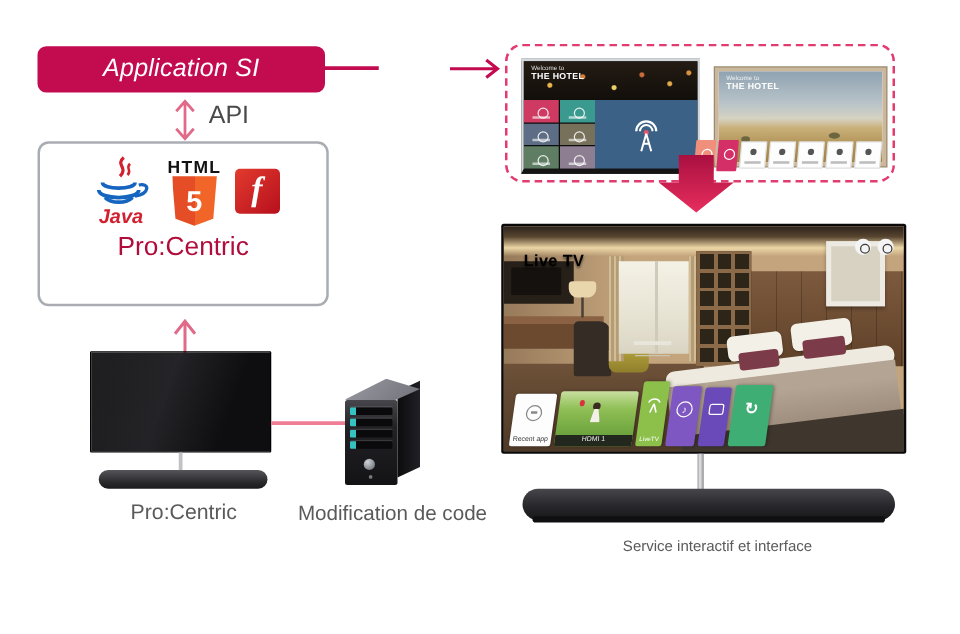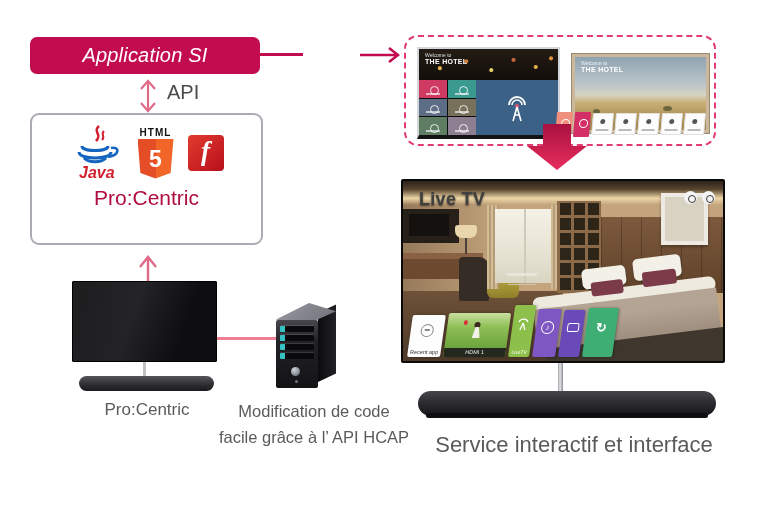--- a/index.html
+++ b/index.html
@@ -18,21 +18,21 @@
   .line-si-ip { position:absolute; left:260px; top:53px; width:43px; height:3px; background:#c30b50; }
   .arrow-svg { position:absolute; overflow:visible; }
   .api-label { position:absolute; left:167px; top:81px; font-size:20px; color:#4a4a4a; }
 
   
   .mw-box { position:absolute; left:30px; top:113px; width:233px; height:132px;
     border:2px solid #a9adb3; border-radius:9px; background:#fff; }
   .logos { display:flex; align-items:center; justify-content:center; gap:12px; margin-top:9px; height:58px; }
   .java-svg { width:54px; height:58px; }
   .html5-logo { display:flex; flex-direction:column; align-items:center; width:40px; }
-  .html-word { font-size:10px; font-weight:800; letter-spacing:1px; color:#111; line-height:1; }
+  .html-word { font-size:14px; font-weight:800; letter-spacing:1px; color:#111; line-height:1; }
   .shield { width:36px; height:40px; margin-top:1px; position:relative;
     background:linear-gradient(90deg,#e44d26 0 50%, #f16529 50% 100%);
     clip-path:polygon(0 0,100% 0,92% 86%,50% 100%,8% 86%); display:flex; align-items:center; justify-content:center; }
   .shield span { color:#fff; font-size:23px; font-weight:800; margin-top:2px; }
   .flash-logo { width:36px; height:36px; border-radius:4px;
     background:linear-gradient(135deg,#e23b2e,#b70f1d);
     display:flex; align-items:center; justify-content:center; }
   .flash-logo span { color:#fff; font-family:"Liberation Serif", serif; font-style:italic; font-weight:700; font-size:27px; line-height:1; margin-top:-3px; }
   .mw-title { text-align:center; font-size:21px; color:#b00c3c; margin-top:4px; }
   .mw-sub { text-align:center; font-size:18px; color:#3e3e3e; margin-top:3px; }
@@ -60,21 +60,21 @@
   .pc-bay { position:absolute; left:4px; width:34px; height:6px; border-radius:1px;
     background:linear-gradient(90deg,#35c2c2 0 5px,#0a0a0c 5px); box-shadow:0 -1px 0 rgba(255,255,255,.12); }
   .pc-btn { position:absolute; left:15px; top:47px; width:9px; height:9px; border-radius:50%;
     background:radial-gradient(circle at 35% 30%,#cfd3d8,#5b6068); }
   .pc-dot { position:absolute; left:19px; top:60px; width:3px; height:3px; border-radius:50%; background:#777; }
 
   
   .cap { position:absolute; text-align:center; color:#5a5a5a; line-height:1.55; }
   .cap-smarttv { left:58px; top:397px; width:178px; font-size:17px; }
   .cap-hcap { left:200px; top:399px; width:228px; font-size:16.5px; }
-  .cap-service { left:428px; top:428px; width:292px; font-size:22px; }
+  .cap-service { left:428px; top:428px; width:292px; font-size:12px; }
 
   
   .dashed { position:absolute; left:404px; top:35px; width:312px; height:111px;
     border:2px dashed #e23b70; border-radius:14px; }
   .mini-tv-l { position:absolute; left:417px; top:47px; width:143px; height:92px;
     background:#0d0d0d; border:2px solid #d3d6da; border-bottom:4px solid #141414; overflow:hidden; }
   .city { position:absolute; left:0; top:0; width:100%; height:31px;
     background-image:
       radial-gradient(circle 2px at 15% 62%, #e8b44c 0 1.5px, transparent 2.5px),
       radial-gradient(circle 2px at 34% 40%, #d97f35 0 1.5px, transparent 2.5px),
@@ -147,21 +147,21 @@
   .bed { left:138px; top:80px; width:184px; height:100px; transform:rotate(-7deg); transform-origin:100% 100%; }
   .bed-duvet { left:0; top:14px; width:100%; height:15px; background:#efeae0; border-radius:7px;
     box-shadow:0 2px 2px rgba(0,0,0,.18); }
   .bed-blanket { left:0; top:26px; width:100%; height:44px; background:linear-gradient(180deg,#b4a494 30%,#9c8b7a); }
   .bed-base { left:6px; top:66px; width:100%; height:34px; background:#3f372e; }
   .pillow { border-radius:5px; background:#f3f0e8; box-shadow:0 1px 2px rgba(0,0,0,.25); }
   .pw1 { left:52px; top:-8px; width:44px; height:20px; }
   .pw2 { left:104px; top:-12px; width:48px; height:22px; }
   .pm1 { left:60px; top:6px; width:32px; height:14px; background:#7c3b49; border-radius:3px; }
   .pm2 { left:112px; top:2px; width:34px; height:15px; background:#7c3b49; border-radius:3px; }
-  .livetv-label { position:absolute; left:16px; top:8px; font-size:18px; font-weight:700; color:#404040;
+  .livetv-label { position:absolute; left:16px; top:20px; font-size:13px; font-weight:700; color:#000000;
     letter-spacing:.3px; text-shadow:0 1px 2px rgba(0,0,0,.55); }
   .circ-btns { position:absolute; right:8px; top:10px; display:flex; gap:5px; }
   .circ { width:13px; height:13px; border-radius:50%; background:#f4f4f4; position:relative; }
   .circ::after { content:""; position:absolute; left:3.5px; top:3.5px; width:6px; height:6px; border-radius:50%;
     border:1.5px solid #3a3a3a; }
 
   
   .launcher { position:absolute; left:4px; bottom:4px; display:flex; align-items:flex-end; gap:3px;
     transform:skewX(-8deg); transform-origin:bottom left; }
   .lt { position:relative; border-radius:2px; box-shadow:1px 0 3px rgba(0,0,0,.35); flex:0 0 auto; }
@@ -259,21 +259,20 @@
       <div class="pc-btn"></div>
       <div class="pc-dot"></div>
     </div>
   </div>
 
   <div class="cap cap-smarttv">
     <div>Pro:Centric</div>
   </div>
   <div class="cap cap-hcap">
     <div>Modification de code</div>
-    <div>facile grâce à l’ API HCAP</div>
   </div>
   <div class="cap cap-service">
     <div>Service interactif et interface</div>
   </div>
 
   <div class="dashed"></div>
 
   <div class="mini-tv-l">
     <div class="city"></div>
     <div class="mini-welcome">

